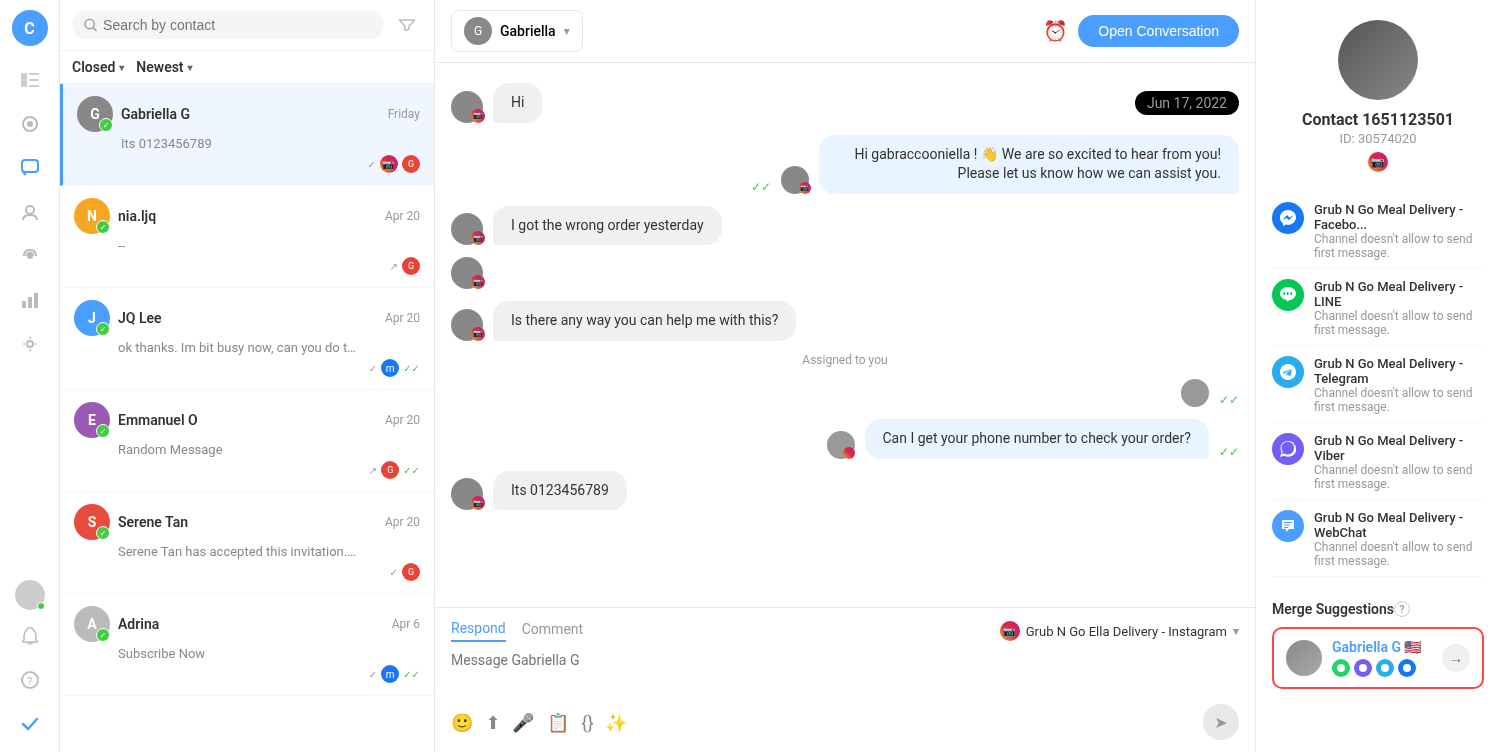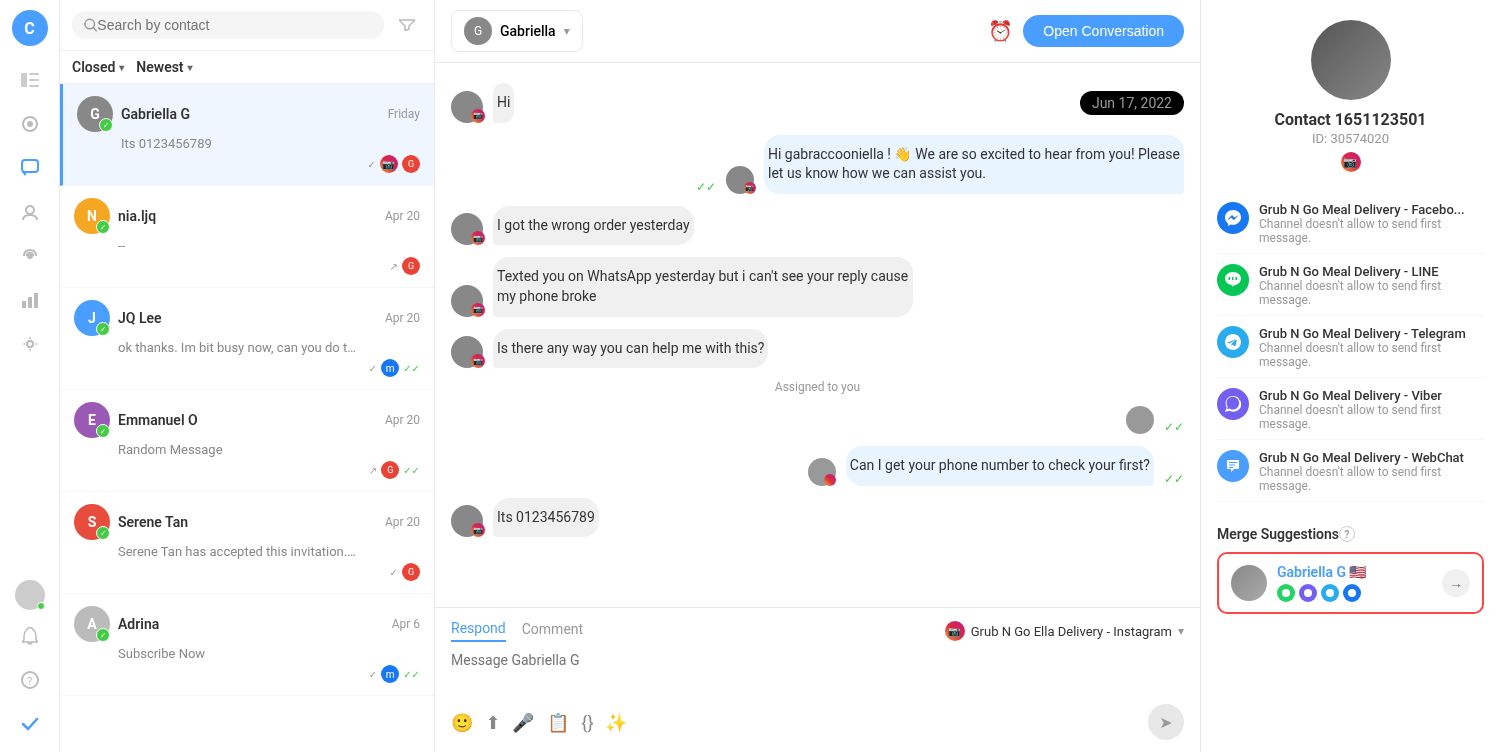--- a/index.html
+++ b/index.html
@@ -55,21 +55,21 @@
       align-items: center;
       gap: 8px;
     }
     .search-box {
       flex: 1;
       display: flex;
       align-items: center;
       background: #f5f5f5;
       border-radius: 20px;
       padding: 6px 12px;
-      gap: 0;
+      gap: 6px;
     }
     .search-box input {
       border: none; background: transparent; outline: none;
       font-size: 14px; color: #666; width: 100%;
     }
     .filter-btn {
       width: 30px; height: 30px; border-radius: 6px;
       display: flex; align-items: center; justify-content: center;
       color: #999; cursor: pointer; font-size: 16px;
     }
@@ -181,22 +181,22 @@
       flex-shrink: 0; position: relative;
     }
     .msg-avatar .ig-badge {
       width: 14px; height: 14px; border-radius: 50%;
       position: absolute; bottom: 0; right: -2px;
       background: linear-gradient(45deg, #f09433, #e6683c, #dc2743, #cc2366, #bc1888);
       display: flex; align-items: center; justify-content: center;
       font-size: 8px; color: #fff;
     }
     .msg-bubble {
-      max-width: 420px; padding: 10px 4px;
-      border-radius: 16px; font-size: 14px; line-height: 1.4;
+      max-width: 420px; padding: 10px 18px;
+      border-radius: 16px; font-size: 14px; line-height: 1.4; text-align: right;
     }
     .msg-bubble.incoming { background: #f0f0f0; color: #333; border-bottom-left-radius: 4px; }
     .msg-bubble.outgoing { background: #e8f4ff; color: #333; border-bottom-right-radius: 4px; }
     .msg-check { font-size: 12px; color: #44cc44; }
     .assigned-label {
       text-align: center; font-size: 12px; color: #999;
       align-self: center;
     }
 
     
@@ -226,21 +226,21 @@
     .toolbar-icon { font-size: 18px; color: #888; cursor: pointer; }
     .send-btn {
       margin-left: auto; width: 36px; height: 36px;
       border-radius: 50%; background: #e8e8e8;
       display: flex; align-items: center; justify-content: center;
       cursor: pointer; color: #999; font-size: 16px;
     }
 
     
     .right-panel {
-      width: 300px;
+      width: 245px;
       background: #fff;
       border-left: 1px solid #e8e8e8;
       display: flex;
       flex-direction: column;
       overflow-y: auto;
     }
     .contact-profile {
       display: flex; flex-direction: column; align-items: center;
       padding: 20px 16px 10px;
     }
@@ -580,40 +580,39 @@
       <div class="msg-avatar" style="background:#888;">
         <div class="ig-badge">📷</div>
       </div>
       <div class="msg-bubble incoming">I got the wrong order yesterday</div>
     </div>
 
     <div class="message-row">
       <div class="msg-avatar" style="background:#888;">
         <div class="ig-badge">📷</div>
       </div>
-      <div class="msg-bubble incoming">Texted you on WhatsApp yesterday but i can't see your reply cause my phone broke</div>
     </div>
 
     <div class="message-row">
       <div class="msg-avatar" style="background:#888;">
         <div class="ig-badge">📷</div>
       </div>
       <div class="msg-bubble incoming">Is there any way you can help me with this?</div>
     </div>
 
     <div class="assigned-label">Assigned to you</div>
 
     <div class="message-row right">
       <span class="msg-check">✓✓</span>
       <div style="width:28px;height:28px;border-radius:50%;background:#999;flex-shrink:0;"></div>
     </div>
 
     <div class="message-row right">
       <span class="msg-check">✓✓</span>
-      <div class="msg-bubble outgoing">Can I get your phone number to check your first?</div>
+      <div class="msg-bubble outgoing">Can I get your phone number to check your order?</div>
       <div style="width:28px;height:28px;border-radius:50%;background:#999;flex-shrink:0;">
         <div style="width:12px;height:12px;border-radius:50%;position:relative;top:16px;left:16px;background:linear-gradient(45deg,#f09433,#e6683c,#dc2743,#cc2366,#bc1888);display:flex;align-items:center;justify-content:center;font-size:7px;color:#fff;"></div>
       </div>
     </div>
 
     <div class="message-row">
       <div class="msg-avatar" style="background:#888;">
         <div class="ig-badge">📷</div>
       </div>
       <div class="msg-bubble incoming">Its 0123456789</div>

